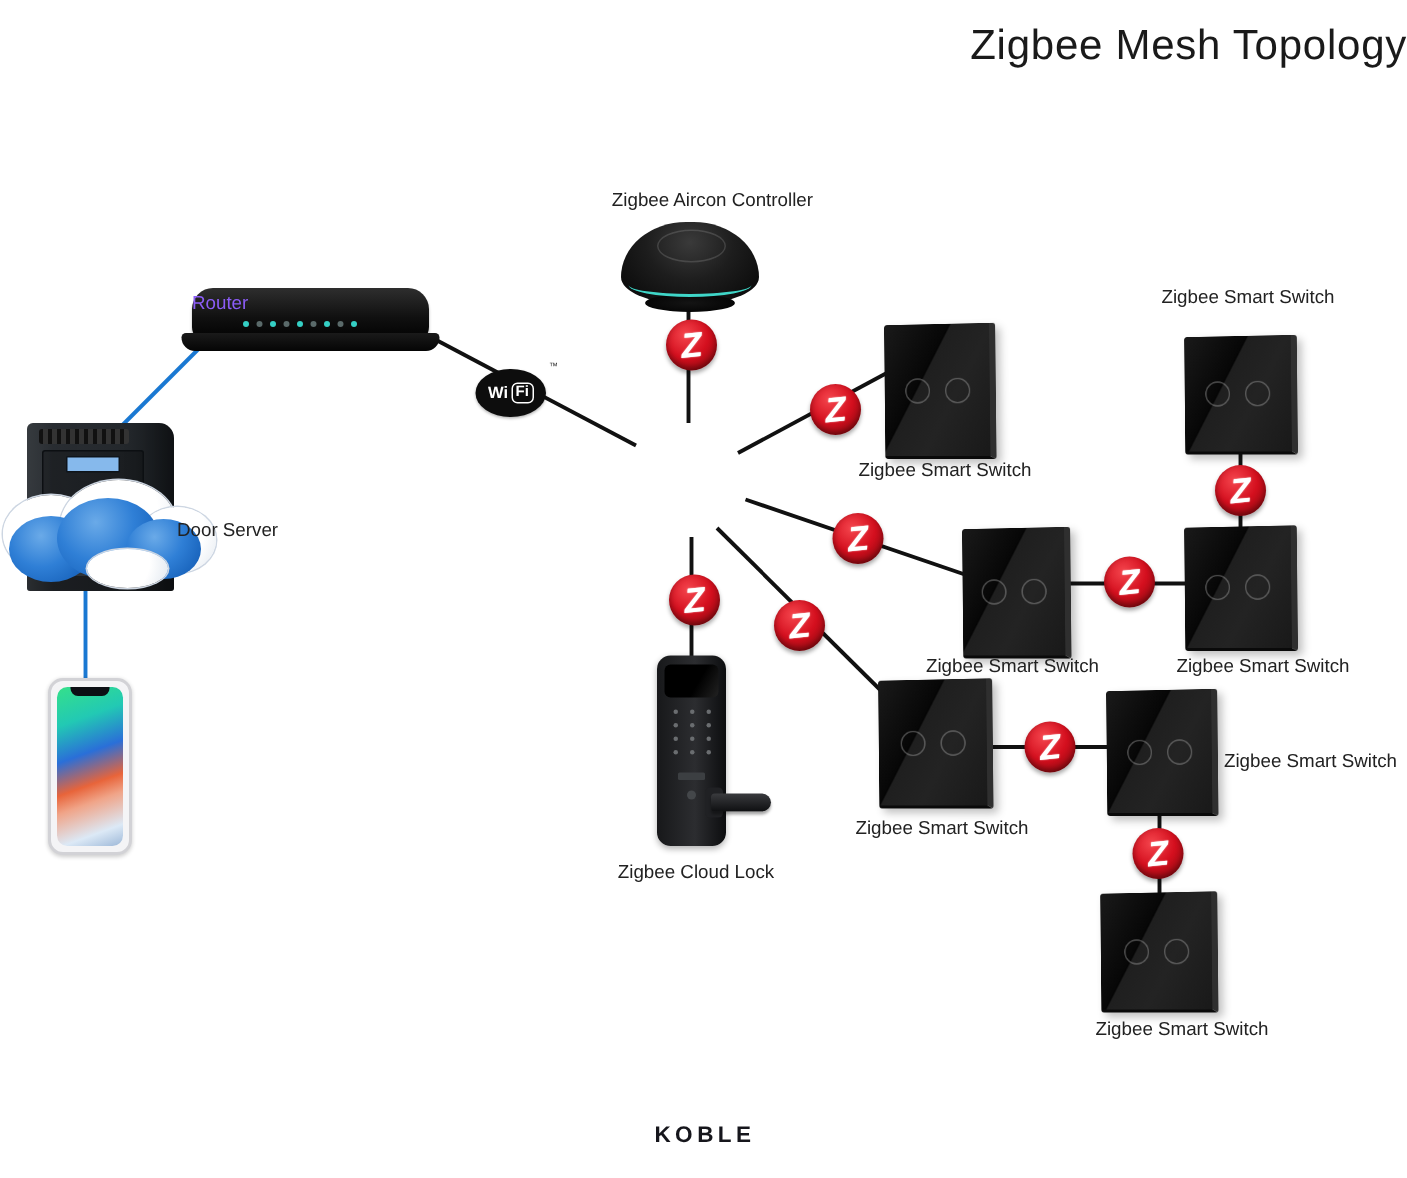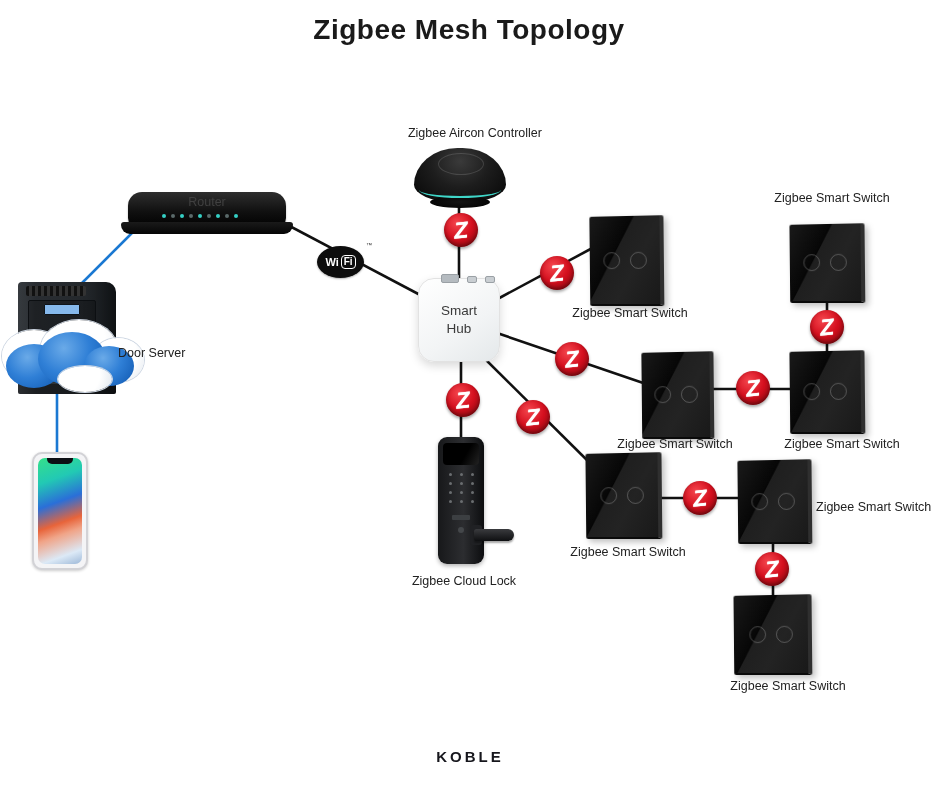--- a/index.html
+++ b/index.html
@@ -1,20 +1,20 @@
 <!DOCTYPE html>
 <html><head>
 <meta charset="utf-8">
 <style>
   html,body{margin:0;padding:0;background:#fff;}
   #canvas{position:relative;width:938px;height:785px;background:#fff;overflow:hidden;
           font-family:"Liberation Sans",sans-serif;color:#1a1a1a;}
   .abs{position:absolute;}
   
-  .title{left:0;top:14px;width:938px;text-align:center;font-size:28px;font-weight:700;letter-spacing:.5px;}
+  .title{left:0;top:14px;width:938px;text-align:right;font-size:28px;font-weight:400;letter-spacing:.5px;}
   .brand{left:419px;top:748px;width:102px;text-align:center;font-size:15px;font-weight:600;letter-spacing:3px;color:#16161c;}
   
   .lbl{font-size:12.5px;color:#222;line-height:1.15;}
   .center{text-align:center;}
   
   svg.links{left:0;top:0;pointer-events:none;}
   
   .zigbee{width:34px;height:34px;border-radius:50%;
     background:radial-gradient(circle at 38% 30%,#f4454d 0%,#d40f1e 48%,#a30b14 78%,#6f070d 100%);
     box-shadow:0 2px 3px rgba(0,0,0,.35), inset 0 -2px 4px rgba(0,0,0,.4);
@@ -25,21 +25,21 @@
   .wifi{width:47px;height:32px;border-radius:50%;background:#0d0d0d;
     display:flex;align-items:center;justify-content:center;gap:2px;box-shadow:0 1px 2px rgba(0,0,0,.3);}
   .wifi .wi{color:#fff;font-weight:700;font-size:11px;}
   .wifi .fi{color:#fff;font-weight:700;font-size:10px;border:1.5px solid #fff;border-radius:4px;padding:0 2px;line-height:12px;}
   .wifi .tm{position:absolute;right:-8px;top:-4px;font-size:6px;color:#333;}
   
   .router-body{width:158px;height:36px;background:linear-gradient(180deg,#2e2e2e 0%,#101010 55%,#000 100%);
     border-radius:14px 14px 10px 10px;box-shadow:0 2px 2px rgba(0,0,0,.3);}
   .router-base{position:absolute;left:-7px;top:30px;width:172px;height:12px;background:linear-gradient(180deg,#1a1a1a,#050505);
     border-radius:4px 4px 12px 12px;}
-  .router-lbl{position:absolute;left:0;top:3px;width:158px;text-align:center;color:#404040;font-size:12.5px;}
+  .router-lbl{position:absolute;left:0;top:3px;width:158px;color:#8b5cf6;font-size:12.5px;}
   .leds{position:absolute;left:34px;top:22px;display:flex;gap:5px;}
   .leds i{width:4px;height:4px;border-radius:50%;background:#35d0c5;}
   .leds i:nth-child(2n){background:#5a6a6a;}
   
   .tower{width:98px;height:112px;background:linear-gradient(90deg,#41464b 0%,#2a2e33 18%,#23272b 70%,#121518 100%);
     border-radius:4px 10px 2px 2px;box-shadow:inset 0 -40px 30px rgba(0,0,0,.35);}
   .tower .vents{position:absolute;left:8px;top:4px;width:60px;height:10px;
     background:repeating-linear-gradient(90deg,#111 0 3px,#333 3px 6px);border-radius:2px;}
   .tower .screen{position:absolute;left:26px;top:22px;width:34px;height:9px;background:#86b9ec;border:1px solid #0e141a;border-radius:1px;}
   .tower .panel{position:absolute;left:10px;top:18px;width:66px;height:32px;border:1px solid #0c0f12;border-radius:2px;background:rgba(0,0,0,.25);}
@@ -161,29 +161,20 @@
     <div class="notch"></div>
   </div>
 
   <div class="abs lbl center" style="left:382px;top:126px;width:160px;text-align:right;">Zigbee Aircon Controller</div>
   <div class="abs" style="left:414px;top:148px;width:92px;height:62px;">
     <div class="aircon-base"></div>
     <div class="aircon-dome"></div>
     <div class="aircon-ring"></div>
   </div>
 
-  <div class="abs hub" style="left:418px;top:278px;">
-    <div class="hub-ports">
-        <i class="p1"></i>
-        <i class="p2"></i>
-        <i class="p3"></i>
-      </div>
-    <div class="t">Smart</div>
-    <div class="t">Hub</div>
-  </div>
 
   <div class="abs doorlock" style="left:438px;top:437px;">
     <div class="glass"></div>
     <div class="keypad">
         <i></i>
         <i></i>
         <i></i>
         <i></i>
         <i></i>
         <i></i>

